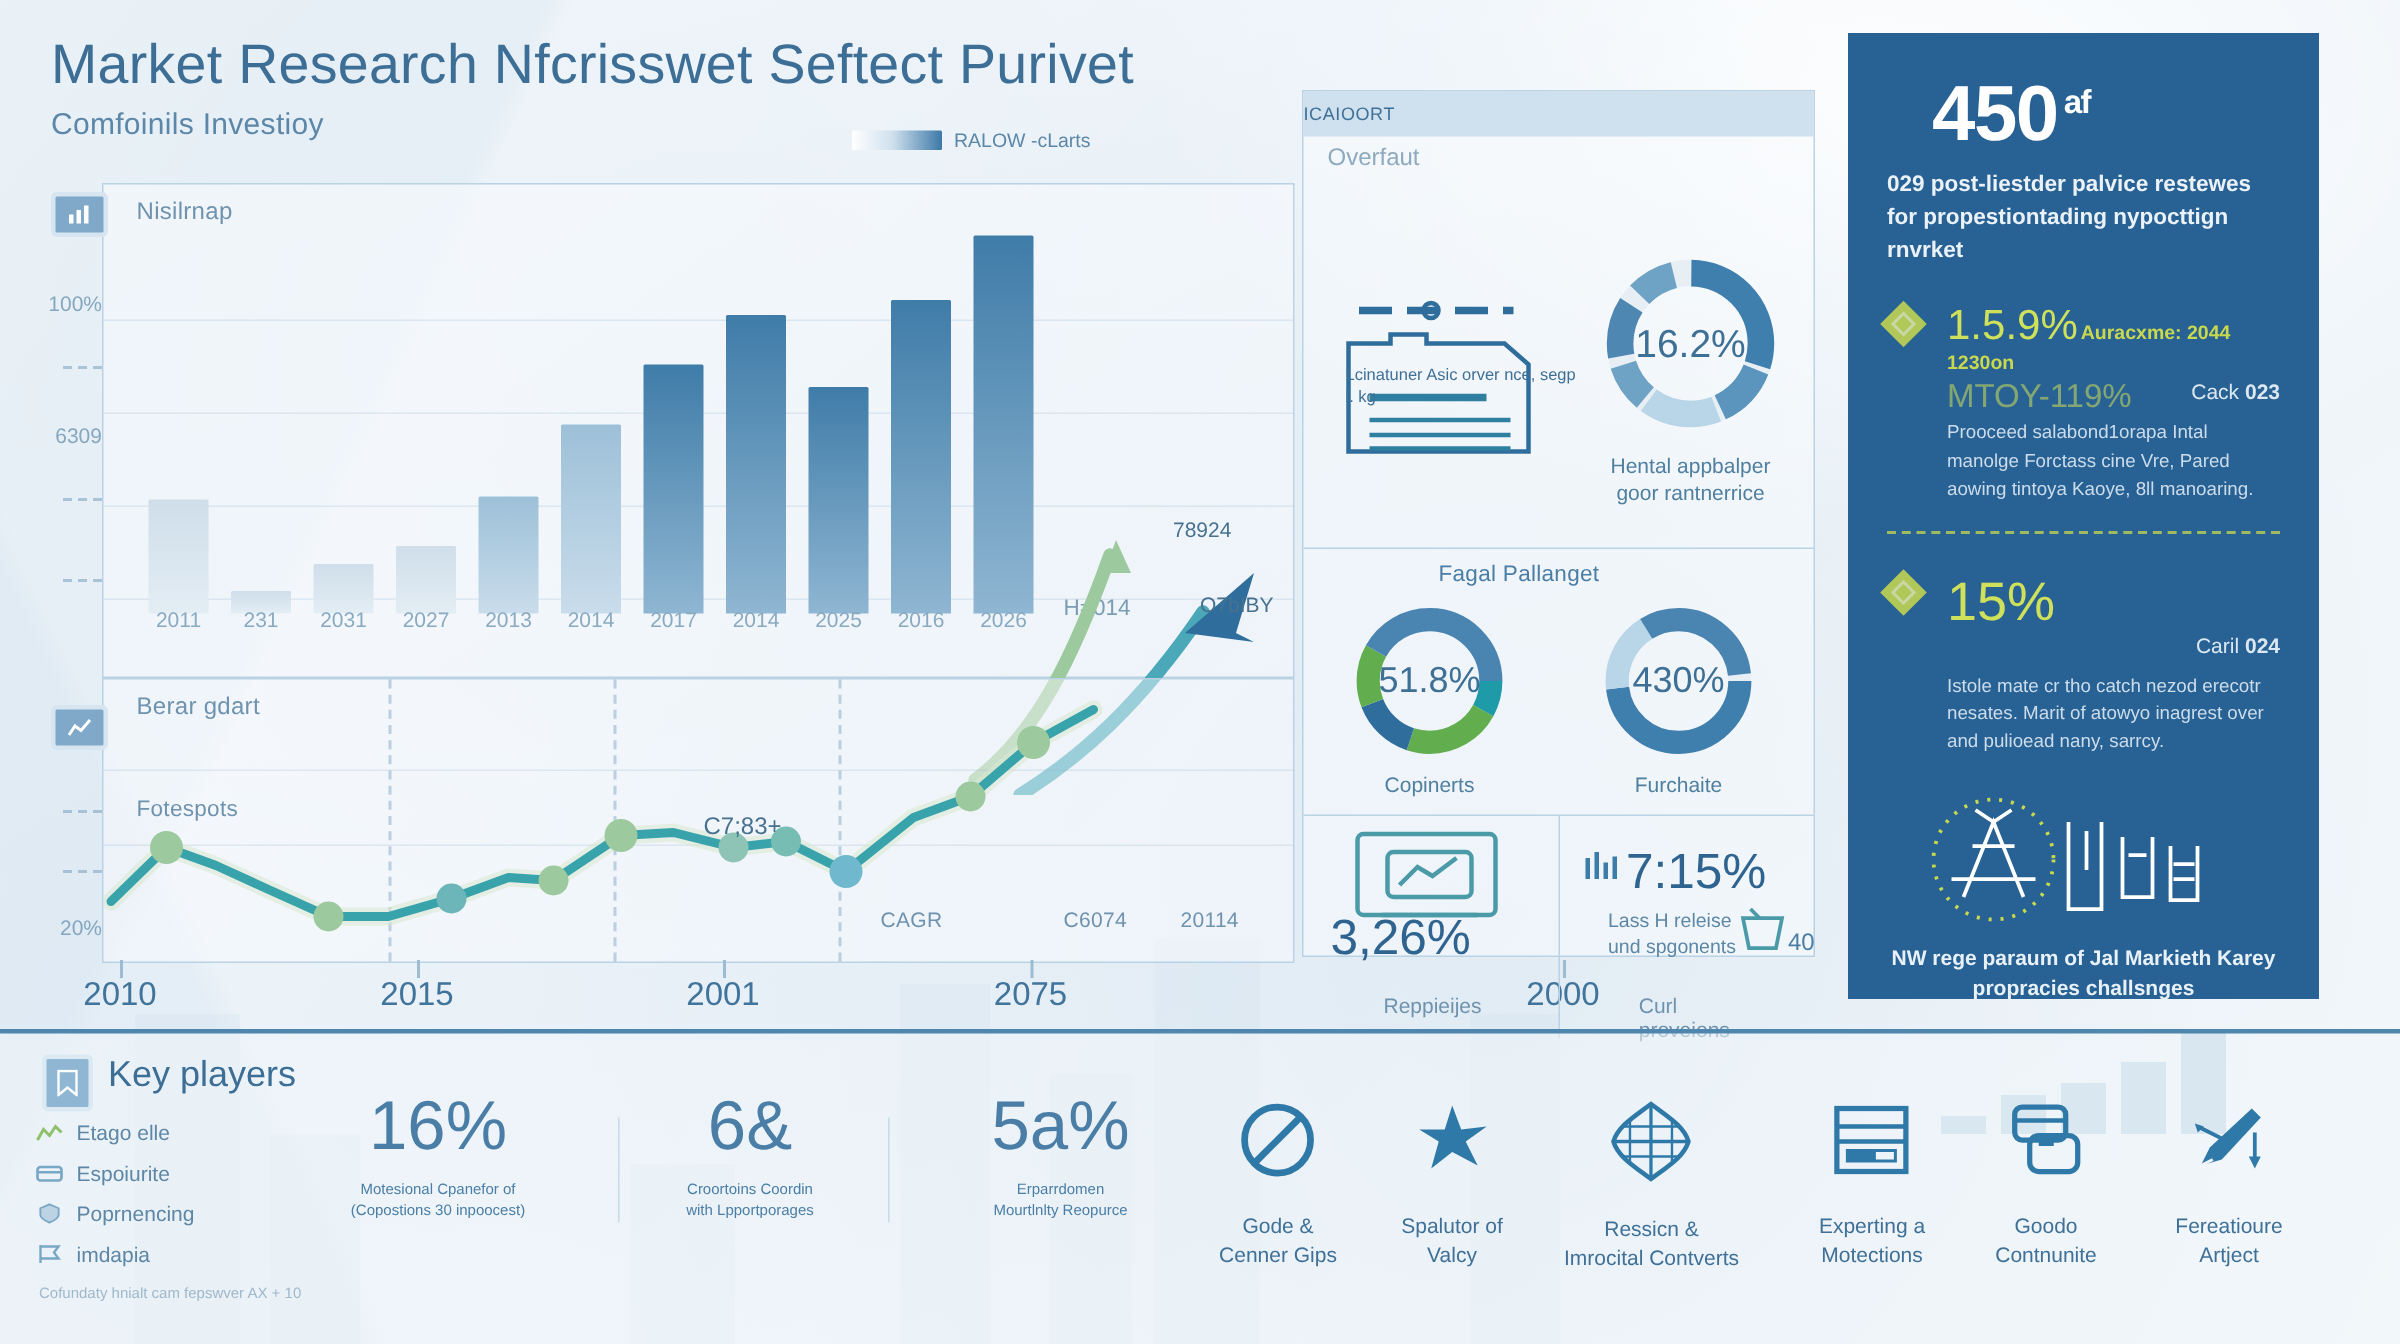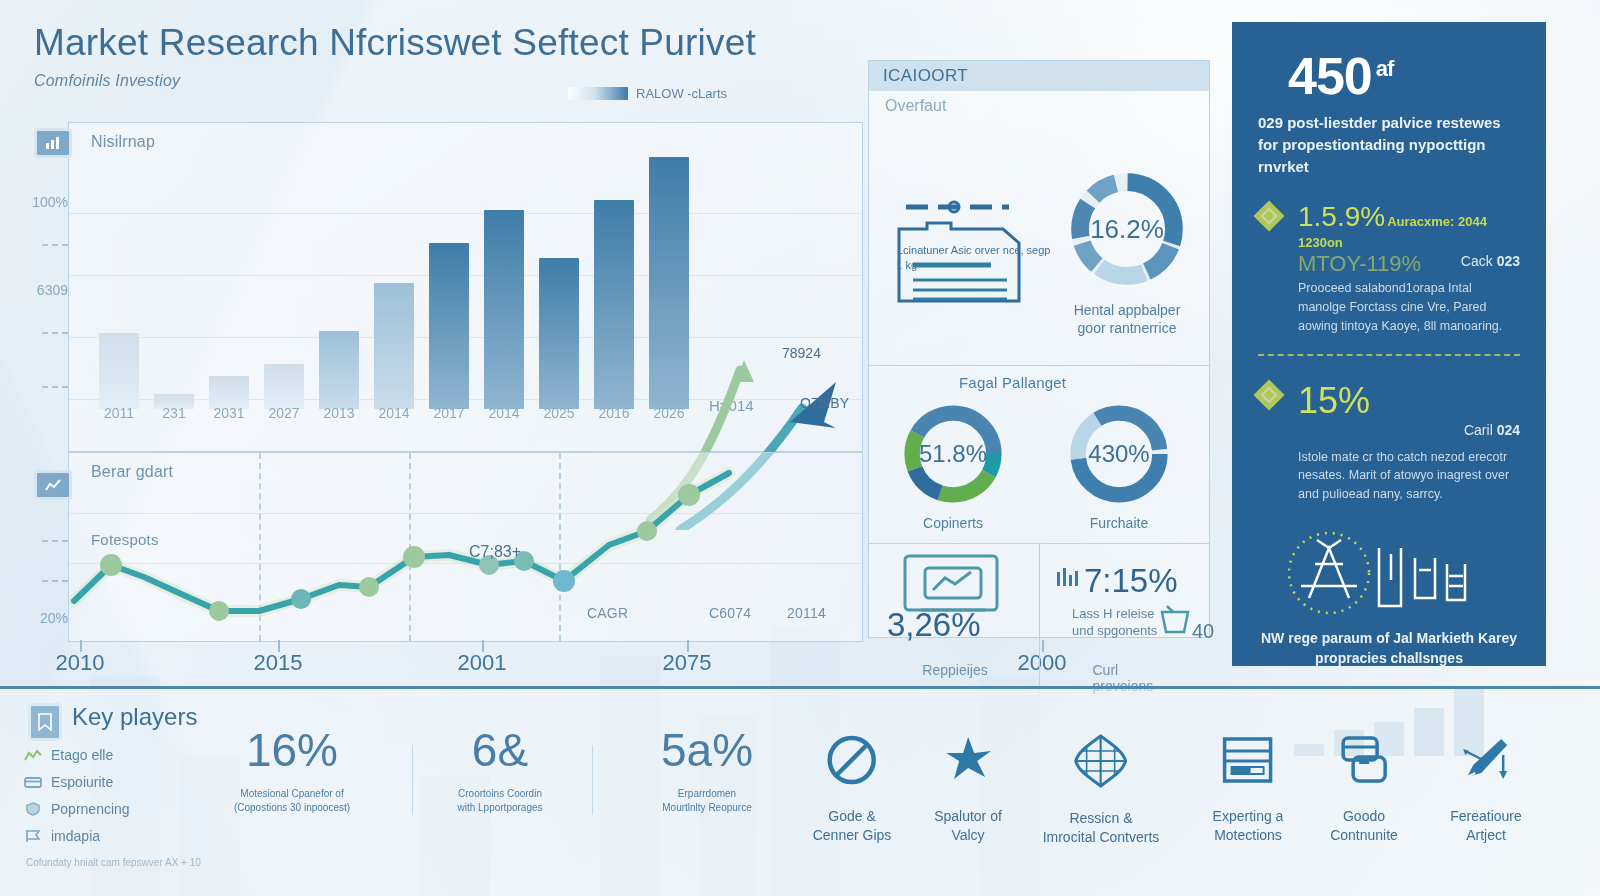--- a/index.html
+++ b/index.html
@@ -27,21 +27,21 @@
   }
   .skyline { position:absolute; bottom:0; left:0; right:0; height:520px; opacity:.5; }
 
   
   .header { position:absolute; left:34px; top:22px; width:840px; }
   .title {
     font-size: 37px; font-weight: 400; color:#3c6e96;
     letter-spacing:.2px; white-space:nowrap;
     font-family:"Liberation Sans", sans-serif;
   }
-  .subtitle { font-size:16px; color:#5c87a8; margin-top:8px; letter-spacing:.2px;font-style:italic; }
+  .subtitle { font-size:20px; color:#5c87a8; margin-top:8px; letter-spacing:.2px; }
   .legend { position:absolute; left:568px; top:86px; display:flex; align-items:center; gap:8px; }
   .legend-swatch {
     width:60px; height:13px;
     background: linear-gradient(90deg,#ffffff 0%, #cfe0ed 45%, #3d79a8 100%);
     border-radius:1px;
   }
   .legend-text { font-size:13px; color:#5c87a8; }
 
   
   .panel-badge {
@@ -96,21 +96,21 @@
   .callout-value { font-size:38px; color:#4c7fa6; font-weight:400; line-height:1; }
   .callout-label { font-size:14px; color:#4c7fa6; margin-top:10px; }
 
   
   #report-panel {
     position:absolute; left:868px; top:60px; width:342px; height:578px;
     border:1px solid #b9d2e4; background:rgba(250,252,254,0.55);
   }
   .report-head {
     height:30px; background:#cfe0ee; display:flex; align-items:center;
-    padding-left:14px; font-size:17px; color:#3f7097; letter-spacing:.4px;
+    font-size:12px; color:#3f7097; letter-spacing:.4px;
   }
   .report-sub { padding:6px 0 0 16px; font-size:16px; color:#8eaabf; }
   .report-sec { position:relative; border-top:1px solid #b9d2e4; }
   .doc-icon { position:absolute; left:22px; top:70px; }
   .doc-caption {
     position:absolute; left:28px; top:128px; width:160px;
     font-size:11px; color:#3f7097; line-height:1.35;
   }
   .donut-cap {
     position:absolute; text-align:center; font-size:14px; color:#50809f;
@@ -387,21 +387,21 @@
           <rect x="15" y="9" width="3" height="11" fill="#3b7da8"></rect>
             <rect x="21" y="5" width="3" height="15" fill="#3b7da8"></rect>
         </svg>
         <div class="kpi-big" style="left:44px; top:18px;">7:15%</div>
         <div class="kpi-sub" style="left:32px; top:62px; white-space:pre;">Lass H releise
 und spgonents</div>
         <svg width="34" height="34" viewBox="0 0 34 34" style="position:absolute; left:118px; top:58px;">
           <path d="M4 10 L30 10 L26 30 L8 30 Z" fill="none" stroke="#4a9aa8" stroke-width="2.5"></path>
           <line x1="9" y1="4" x2="15" y2="10" stroke="#4a9aa8" stroke-width="2.5"></line>
         </svg>
-        <div style="position:absolute; left:152px; top:76px; font-size:20px; color:#4a7ea6;">40</div>
+        <div style="position:absolute; left:152px; top:76px; font-size:16px; color:#4a7ea6;">40</div>
         <div class="kpi-cap" style="left:92px; top:118px;">Curl proveions</div>
       </div>
     </div>
   </div>
 
   <div id="sidebar">
     <div class="sb-hero">
       <span>450</span><sup>af</sup>
     </div>
     <div class="sb-hero-sub">029 post-liestder palvice restewes for propestiontading nypocttign rnvrket</div>

